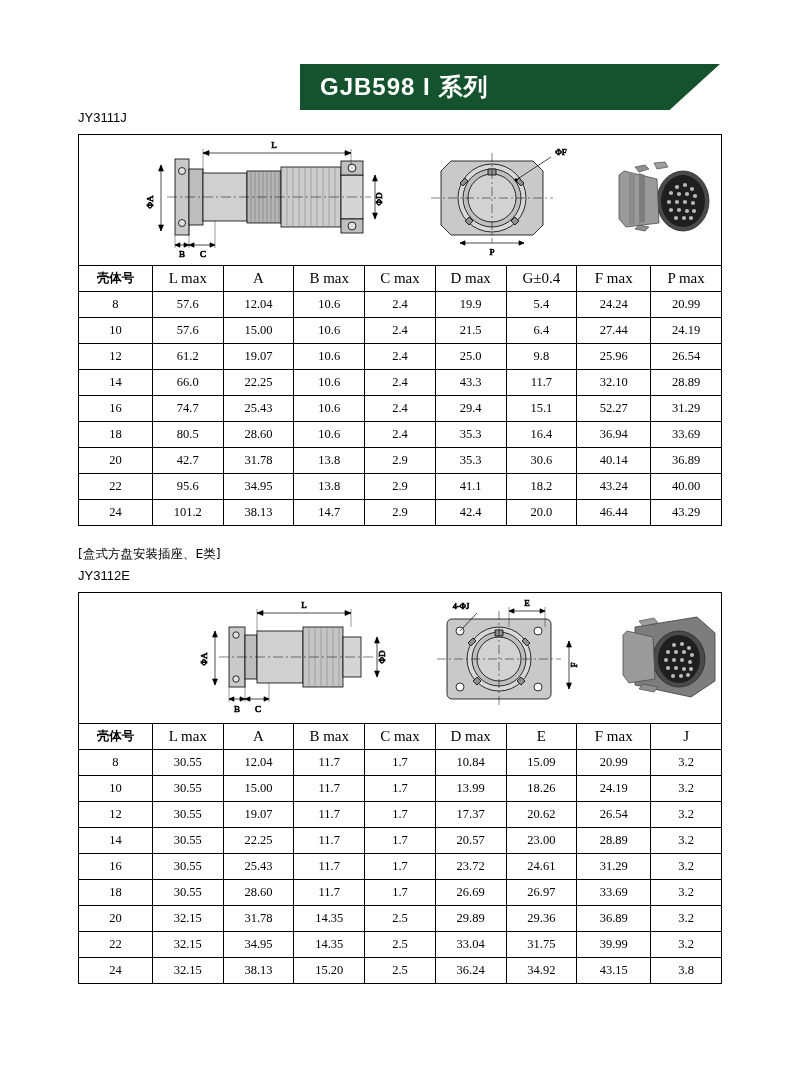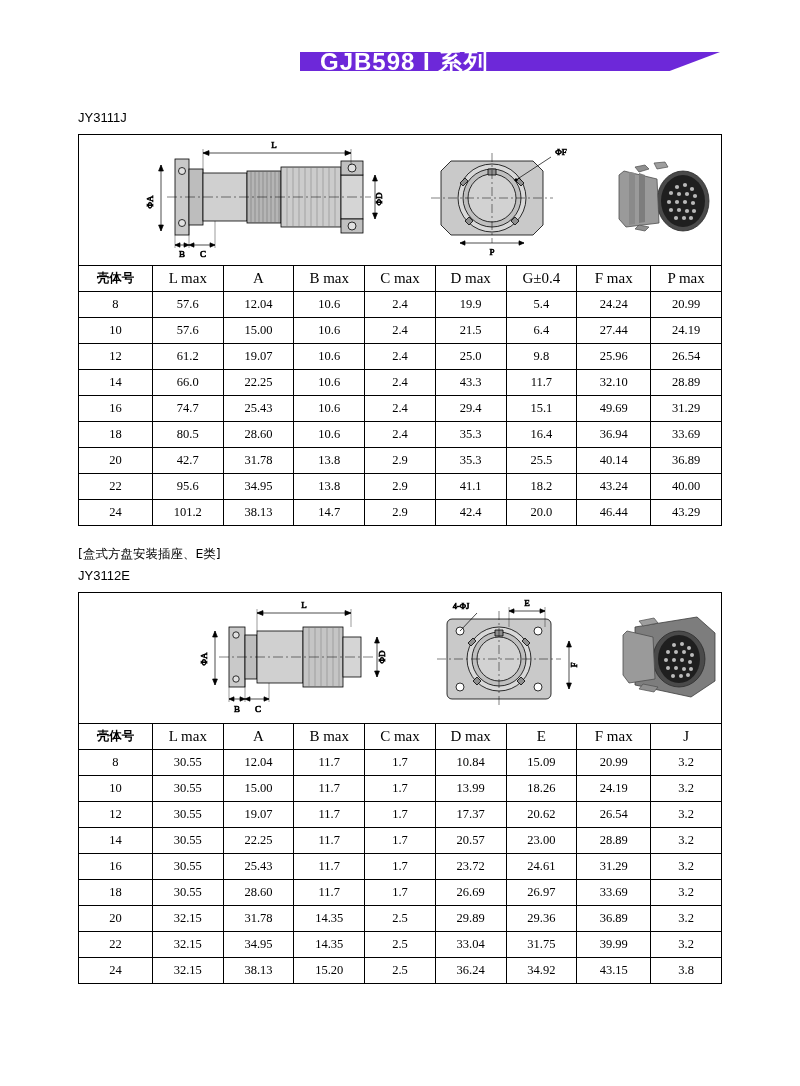--- a/index.html
+++ b/index.html
@@ -24,24 +24,24 @@
 
   
   .banner-wrap {
     position: relative;
     height: 56px;
     margin-top: 52px;
   }
   .banner {
     position: absolute;
     left: 300px;
-    top: 0;
-    height: 19px;
+    top: 12px;
+    height: 46px;
     width: 420px;
-    background: #6d28d9;
+    background: #14532d;
     
     clip-path: polygon(0 0, 100% 0, 88% 100%, 0 100%);
     display: flex;
     align-items: center;
   }
   .banner-title {
     color: #ffffff;
     font-size: 24px;
     font-weight: bold;
     letter-spacing: 1px;
@@ -338,42 +338,42 @@
           <td>28.89</td>
         </tr>
         <tr>
           <td>16</td>
           <td>74.7</td>
           <td>25.43</td>
           <td>10.6</td>
           <td>2.4</td>
           <td>29.4</td>
           <td>15.1</td>
-          <td>49.69</td>
+          <td>52.27</td>
           <td>31.29</td>
         </tr>
         <tr>
           <td>18</td>
           <td>80.5</td>
           <td>28.60</td>
           <td>10.6</td>
           <td>2.4</td>
           <td>35.3</td>
           <td>16.4</td>
           <td>36.94</td>
           <td>33.69</td>
         </tr>
         <tr>
           <td>20</td>
           <td>42.7</td>
           <td>31.78</td>
           <td>13.8</td>
           <td>2.9</td>
           <td>35.3</td>
-          <td>25.5</td>
+          <td>30.6</td>
           <td>40.14</td>
           <td>36.89</td>
         </tr>
         <tr>
           <td>22</td>
           <td>95.6</td>
           <td>34.95</td>
           <td>13.8</td>
           <td>2.9</td>
           <td>41.1</td>

